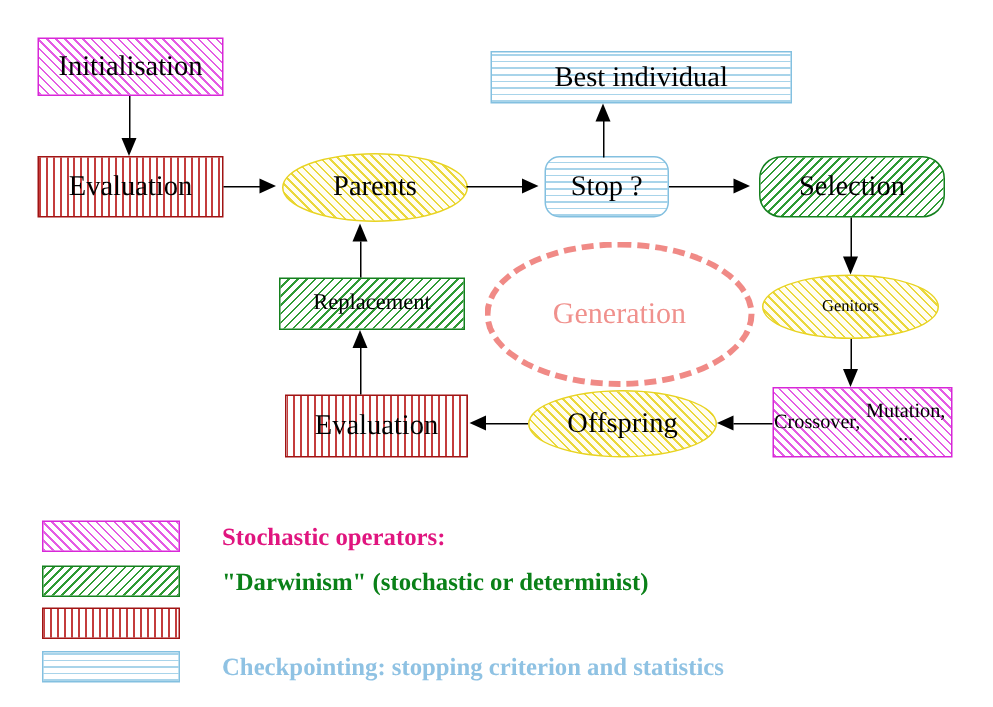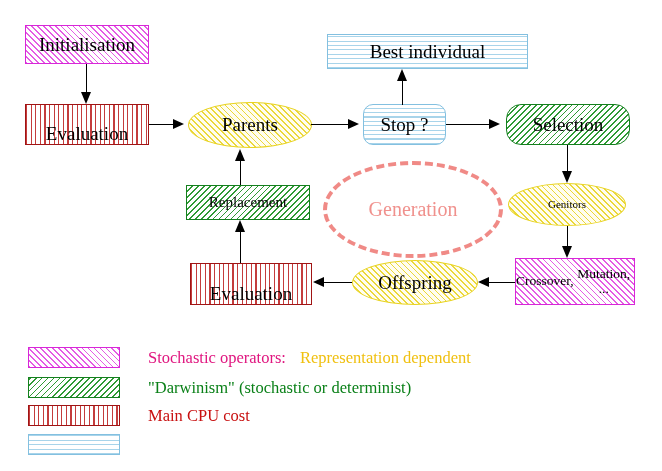--- a/index.html
+++ b/index.html
@@ -20,21 +20,20 @@
     border:1.5px solid #14801e;
     background-color:#ffffff;
     background-image:repeating-linear-gradient(-45deg,
       #2f9a34 0px,#2f9a34 1.2px,#ffffff 1.2px,#ffffff 4.2px);
   }
   .fill-red{
     border:1.5px solid #a01414;
     background-color:#ffffff;
     background-image:repeating-linear-gradient(90deg,
       #c43c3c 0px,#c43c3c 1.3px,#ffffff 1.3px,#ffffff 4.6px);
-    align-items:flex-end;
   }
   .fill-blue{
     border:1.2px solid #83c0e0;
     background-color:#ffffff;
     background-image:repeating-linear-gradient(0deg,
       #a8d4ea 0px,#a8d4ea 1.1px,#ffffff 1.1px,#ffffff 4.4px);
   }
   .fill-yellow{
     border:1.6px solid #e8d320;
     background-color:#fffdf0;
@@ -58,21 +57,21 @@
   .lnv{width:1.4px;}
   .arw{position:absolute;width:0;height:0;}
   .arw-r{border-top:5.5px solid transparent;border-bottom:5.5px solid transparent;border-left:11px solid #000;}
   .arw-l{border-top:5.5px solid transparent;border-bottom:5.5px solid transparent;border-right:11px solid #000;}
   .arw-d{border-left:5.5px solid transparent;border-right:5.5px solid transparent;border-top:12px solid #000;}
   .arw-u{border-left:5.5px solid transparent;border-right:5.5px solid transparent;border-bottom:12px solid #000;}
 
   
   .lg-row{position:absolute;left:0;display:flex;align-items:center;}
   .lg-sw{width:92px;height:21px;box-sizing:border-box;margin-left:28px;}
-  .lg-txt{margin-left:28px;white-space:nowrap;font-size:16.5px;font-weight:normal;
+  .lg-txt{margin-left:28px;white-space:nowrap;font-size:16.5px;font-weight:bold;
           font-family:"Liberation Serif",serif;}
   .c-mag{color:#e0157f;}
   .c-gold{color:#f0c010;}
   .c-grn{color:#0a8018;}
   .c-red{color:#c81010;}
   .c-blu{color:#8fc2e3;}
 </style>
 </head>
 <body>
 
@@ -156,30 +155,29 @@
 
   <div class="ln lnv" style="left:240px;top:232px;height:31px;"></div>
   <div class="arw arw-u" style="left:235px;top:220px;"></div>
 
   <div class="ln lnv" style="left:240px;top:161px;height:24px;"></div>
   <div class="arw arw-u" style="left:235px;top:149px;"></div>
 
   <div class="lg-row" style="top:347px;">
     <div class="lg-sw fill-magenta"></div>
     <div class="lg-txt c-mag">Stochastic operators:</div>
-    <div class="lg-txt c-gold" style="margin-left:14px;">Representation dependent</div>
   </div>
 
   <div class="lg-row" style="top:377px;">
     <div class="lg-sw fill-green"></div>
     <div class="lg-txt c-grn">"Darwinism" (stochastic or determinist)</div>
   </div>
 
   <div class="lg-row" style="top:405px;">
     <div class="lg-sw fill-red"></div>
-    <div class="lg-txt c-red">Main CPU cost</div>
   </div>
 
   <div class="lg-row" style="top:434px;">
     <div class="lg-sw fill-blue"></div>
+    <div class="lg-txt c-blu">Checkpointing: stopping criterion and statistics</div>
   </div>
 
 </div>
 
 </body></html>

